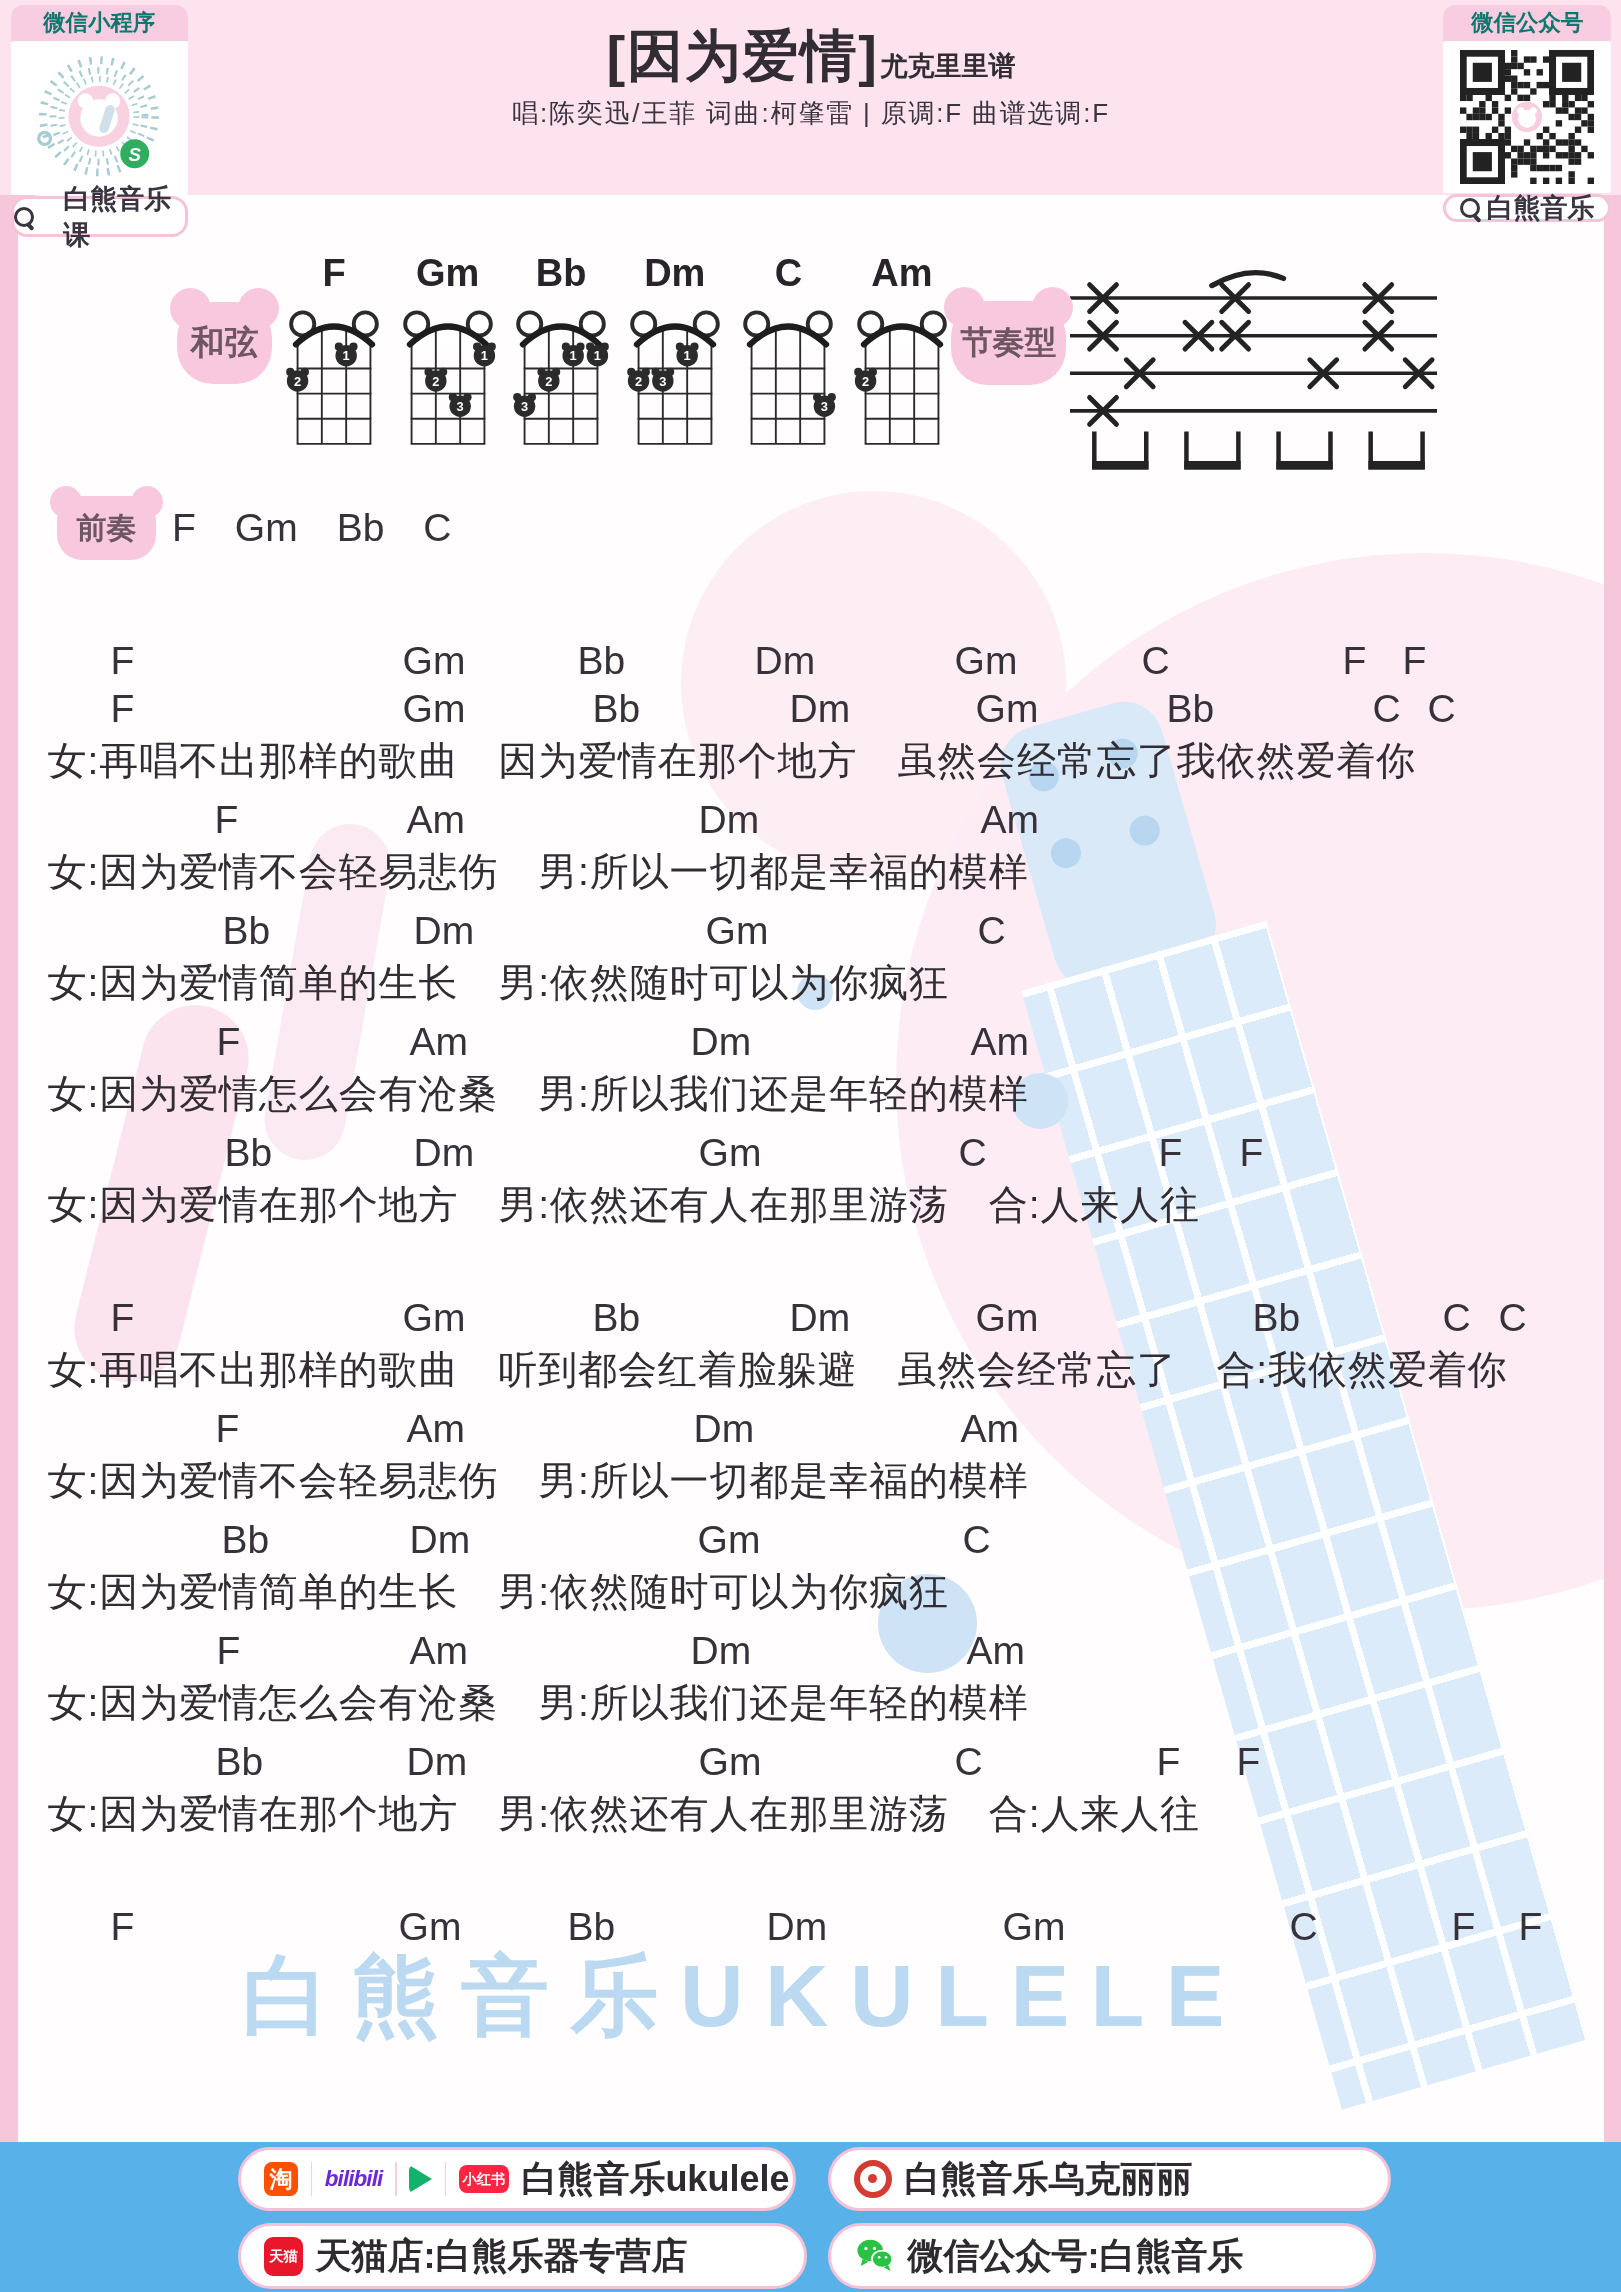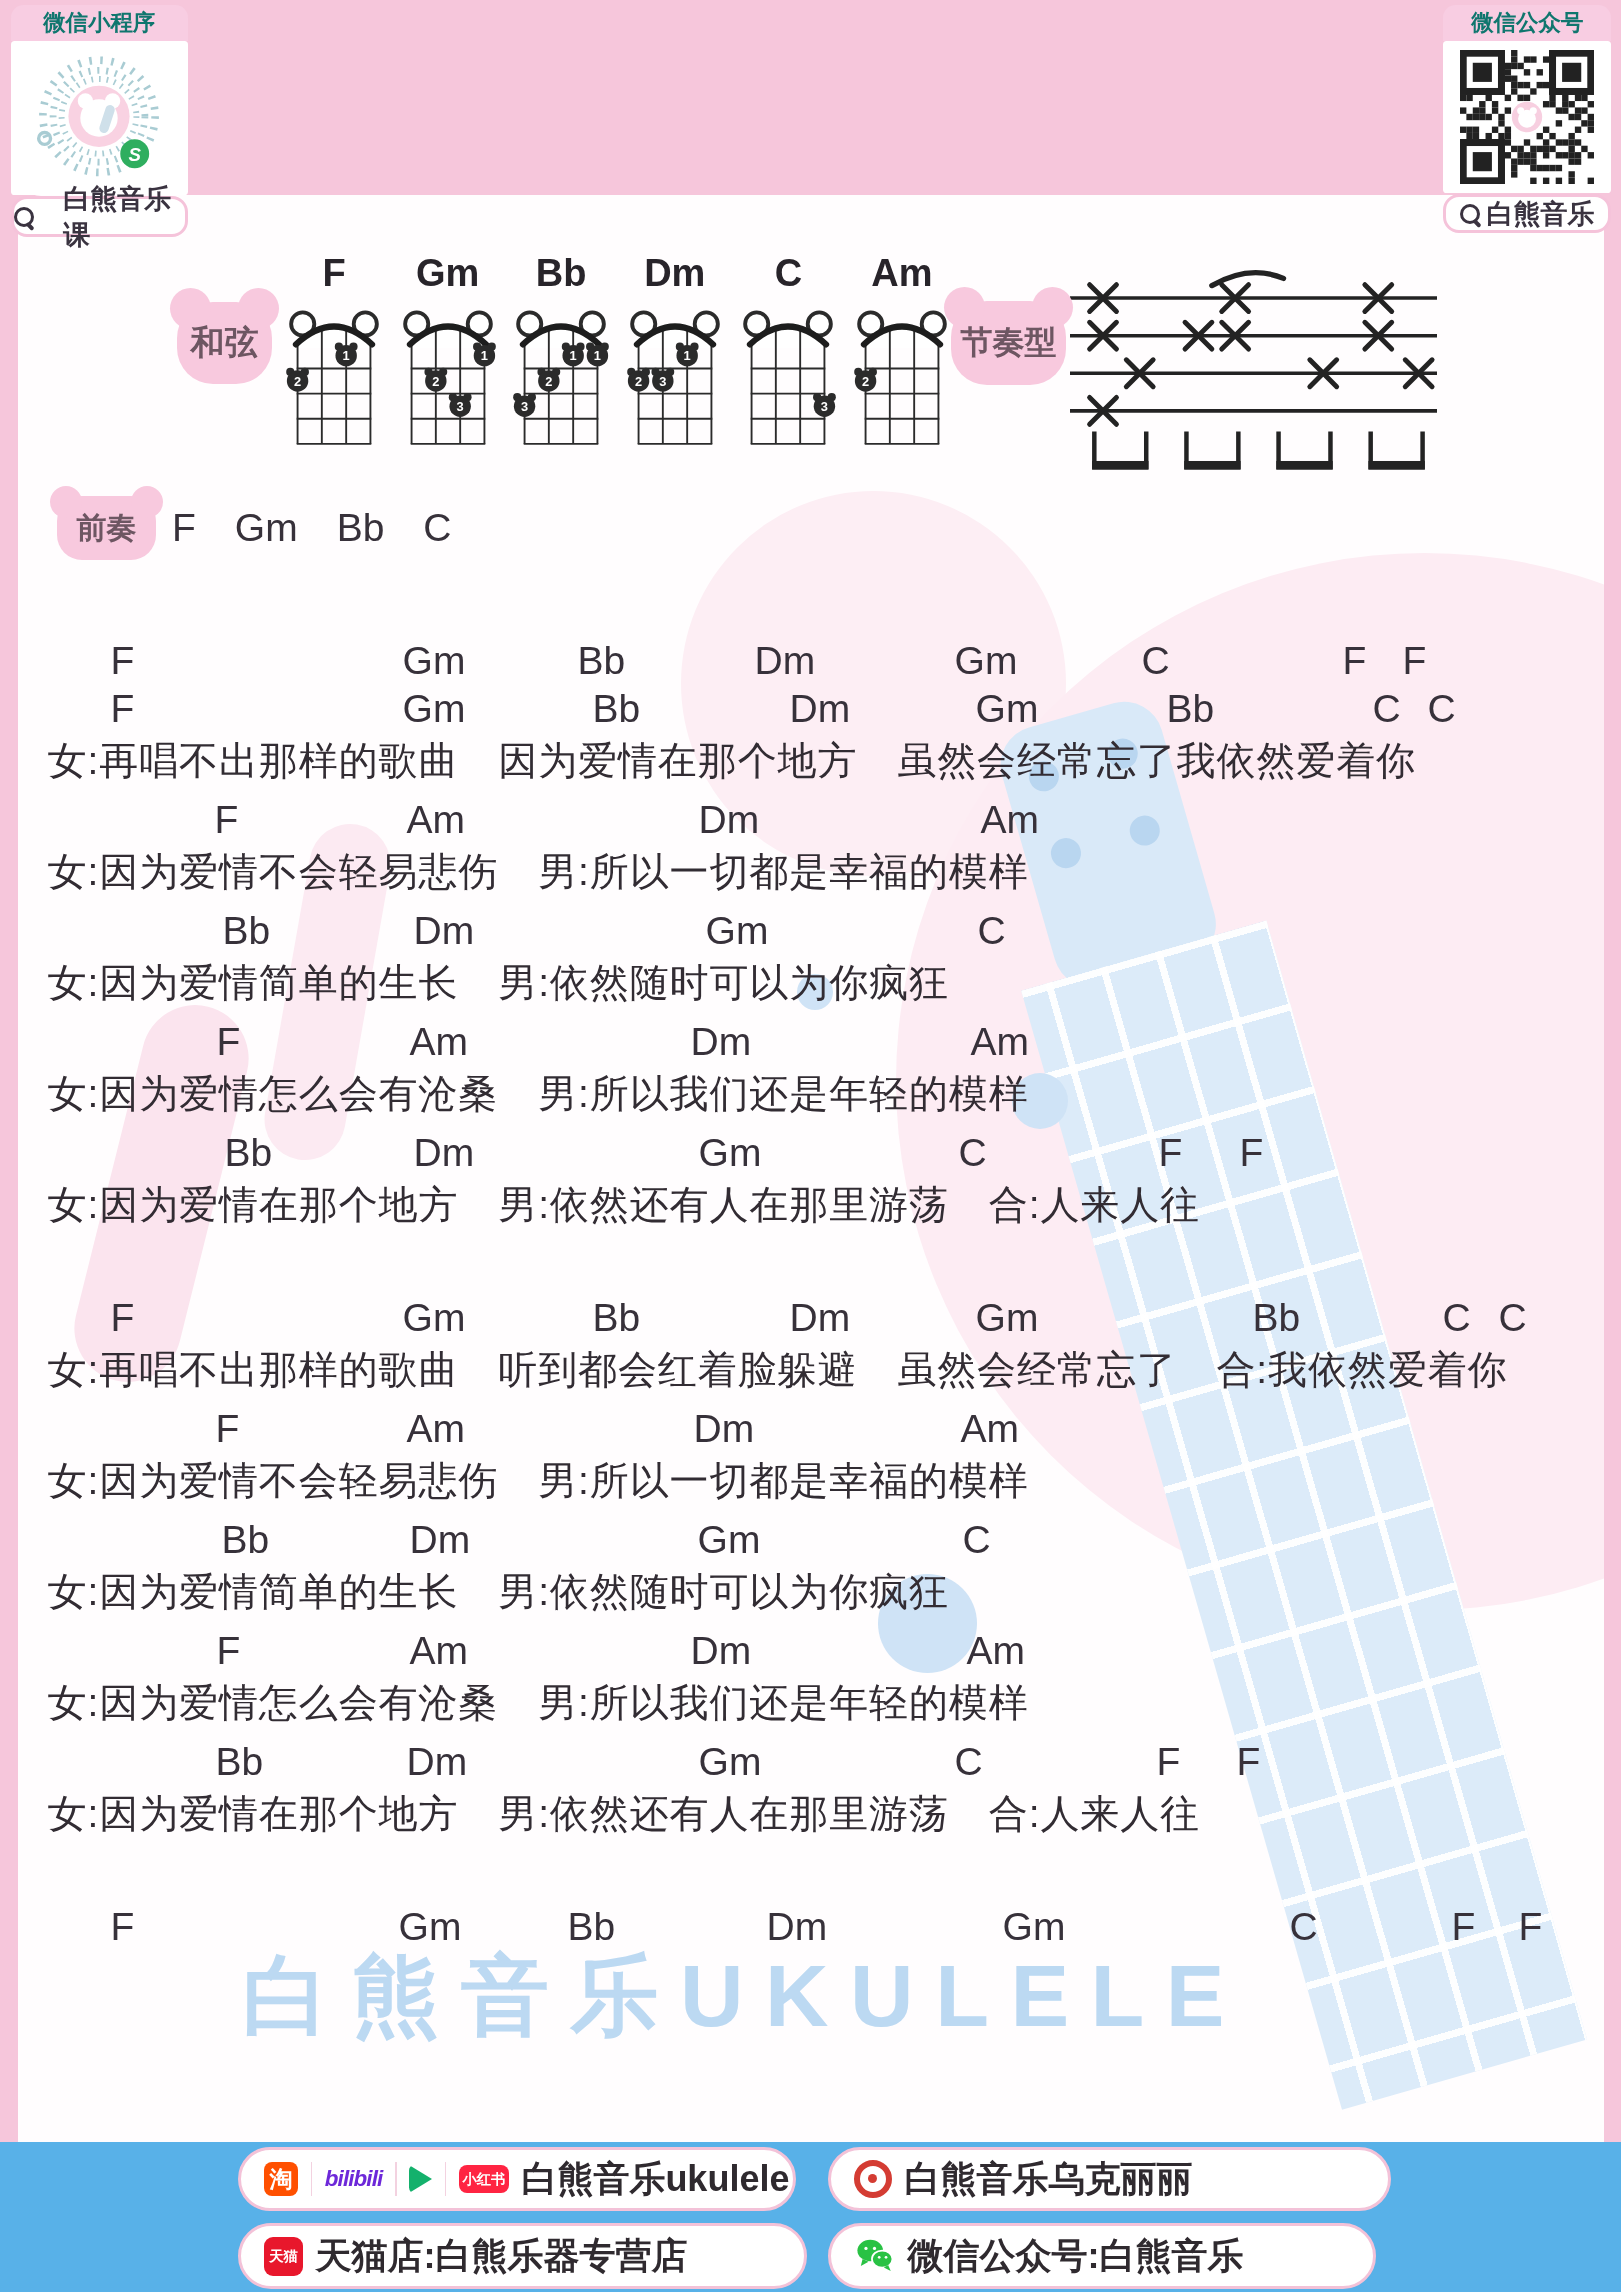--- a/index.html
+++ b/index.html
@@ -19,21 +19,21 @@
   .corner-panel .tab{height:36px;line-height:36px;text-align:center;background:#f8cde2;
       border-radius:12.5px 12.5px 0 0;font-size:22.4px;font-weight:600;color:#0f766e;}
   .corner-panel .code-box{background:#ffffff;border-radius:3.6px;display:flex;align-items:center;justify-content:center;}
   .caption-pill{margin-top:1.8px;background:#ffffff;border:3.6px solid #f5c3da;border-radius:16px;
       display:flex;align-items:center;justify-content:center;font-size:27px;font-weight:600;color:#3a3340;box-sizing:border-box;}
   .mp-panel{left:10.7px;width:177px;}
   .mp-panel .code-box{height:154px;}
   .mp-panel .caption-pill{height:41px;gap:23px;}
   .oa-panel{right:10.7px;width:168px;}
   .oa-panel .code-box{height:152px;}
-  .oa-panel .caption-pill{height:39px;}
+  .oa-panel .caption-pill{height:28px;}
   .mag{width:14.3px;height:14.3px;border:3.6px solid #3a3340;border-radius:50%;position:relative;display:inline-block;margin-right:6.3px;flex:0 0 auto;}
   .mag::after{content:'';position:absolute;width:3.6px;height:9px;background:#3a3340;left:11.6px;top:12.5px;transform:rotate(-45deg);border-radius:1.8px;}
 
   
   .content-card{position:absolute;left:18px;right:18px;top:195px;bottom:150px;background:#fffdfe;
       border-radius:23px 23px 0 0;overflow:hidden;}
 
   
   .wm{position:absolute;z-index:0;}
   .wm-circle-big{left:878px;top:358px;width:1057px;height:1057px;border-radius:50%;background:#fdecf3;}
@@ -98,20 +98,29 @@
   .ic-xhs{width:50px;height:28px;background:#ff2442;border-radius:8px;color:#fff;font-size:14.3px;font-weight:700;}
   .ic-weibo{width:38px;height:38px;border-radius:50%;border:6.3px solid #d43c33;position:relative;box-sizing:border-box;}
   .ic-weibo::after{content:'';position:absolute;left:8px;top:8px;width:9px;height:9px;border-radius:50%;background:#d43c33;}
   .ic-tmall{width:39px;height:39px;background:#e8172c;border-radius:9px;color:#fff;font-size:14.3px;font-weight:700;}
 </style>
 </head>
 <body>
 
 <div class="page">
 
+  <div class="header-band">
+    <div class="title-block">
+      <div class="title-line">
+        <span class="page-title">[因为爱情]</span>
+        <span class="title-suffix">尤克里里谱</span>
+      </div>
+      <div class="subtitle">唱:陈奕迅/王菲  词曲:柯肇雷 | 原调:F  曲谱选调:F</div>
+    </div>
+  </div>
 
   <div class="corner-panel mp-panel">
     <div class="tab">微信小程序</div>
     <div class="code-box">
       <svg viewBox="0 0 160 160" width="140" height="136">
         <g stroke="#a9ccd3" fill="none">
           <circle cx="80" cy="78" r="66" stroke-width="9" stroke-dasharray="3 10"></circle>
           <circle cx="80" cy="78" r="54" stroke-width="8" stroke-dasharray="2.5 8"></circle>
           <circle cx="80" cy="78" r="44" stroke-width="7" stroke-dasharray="2 7"></circle>
         </g>

